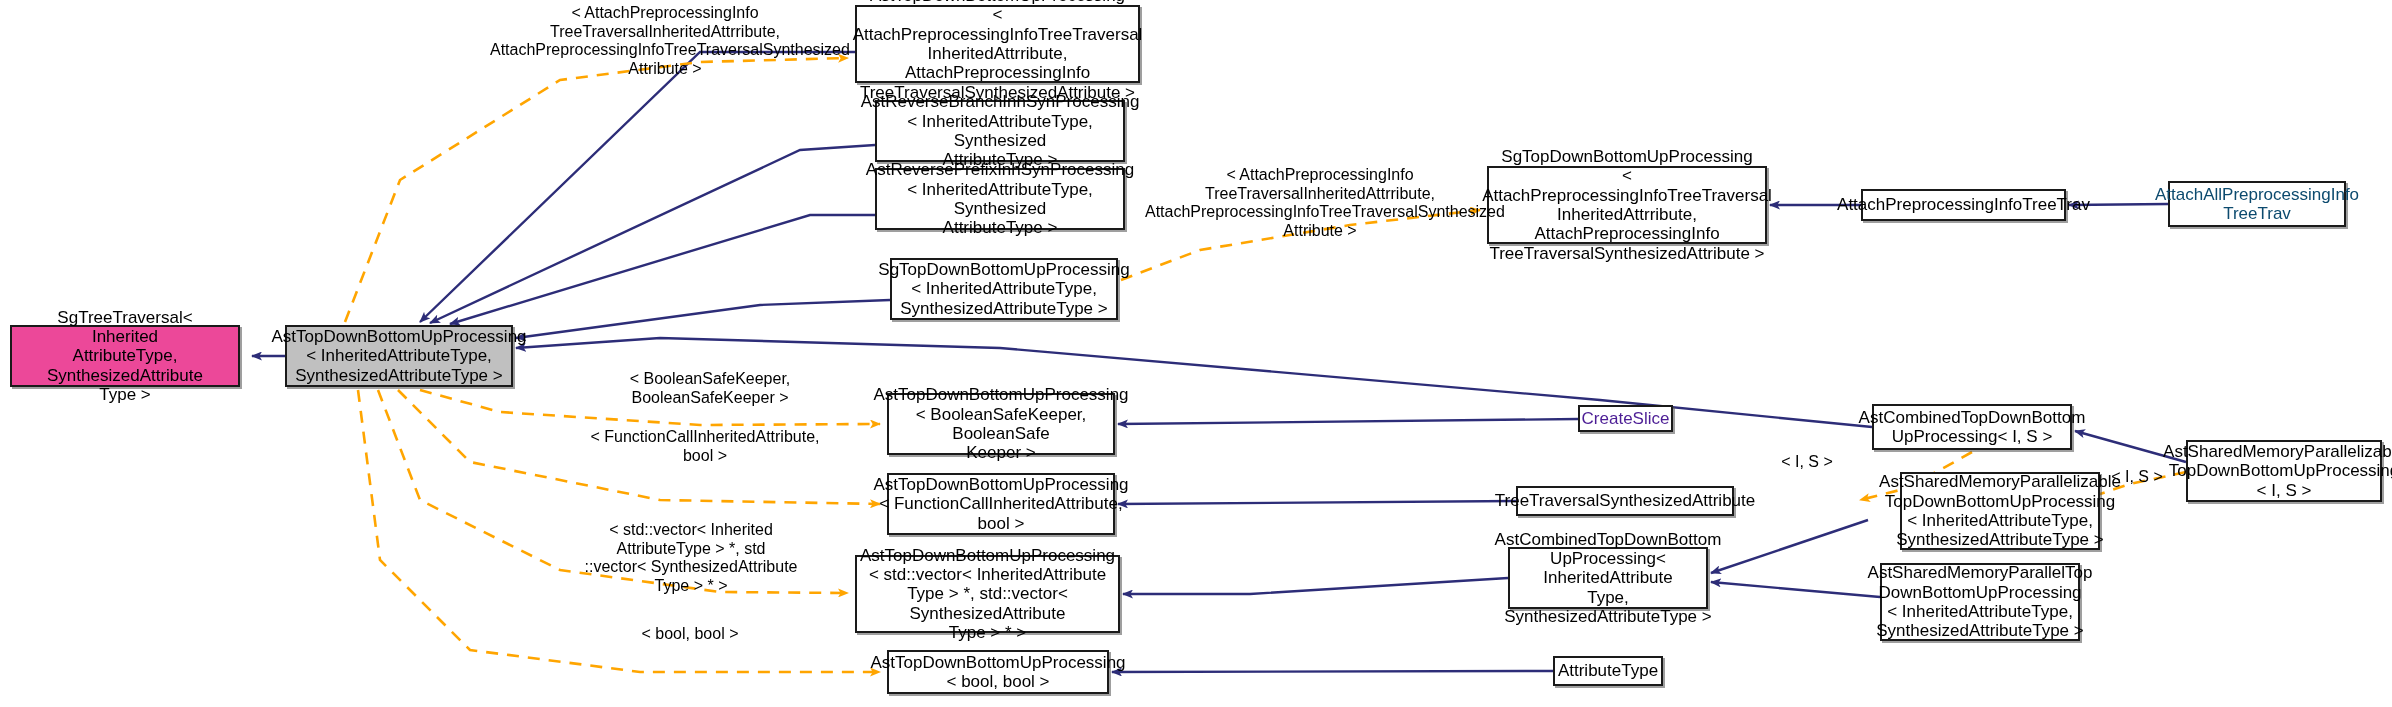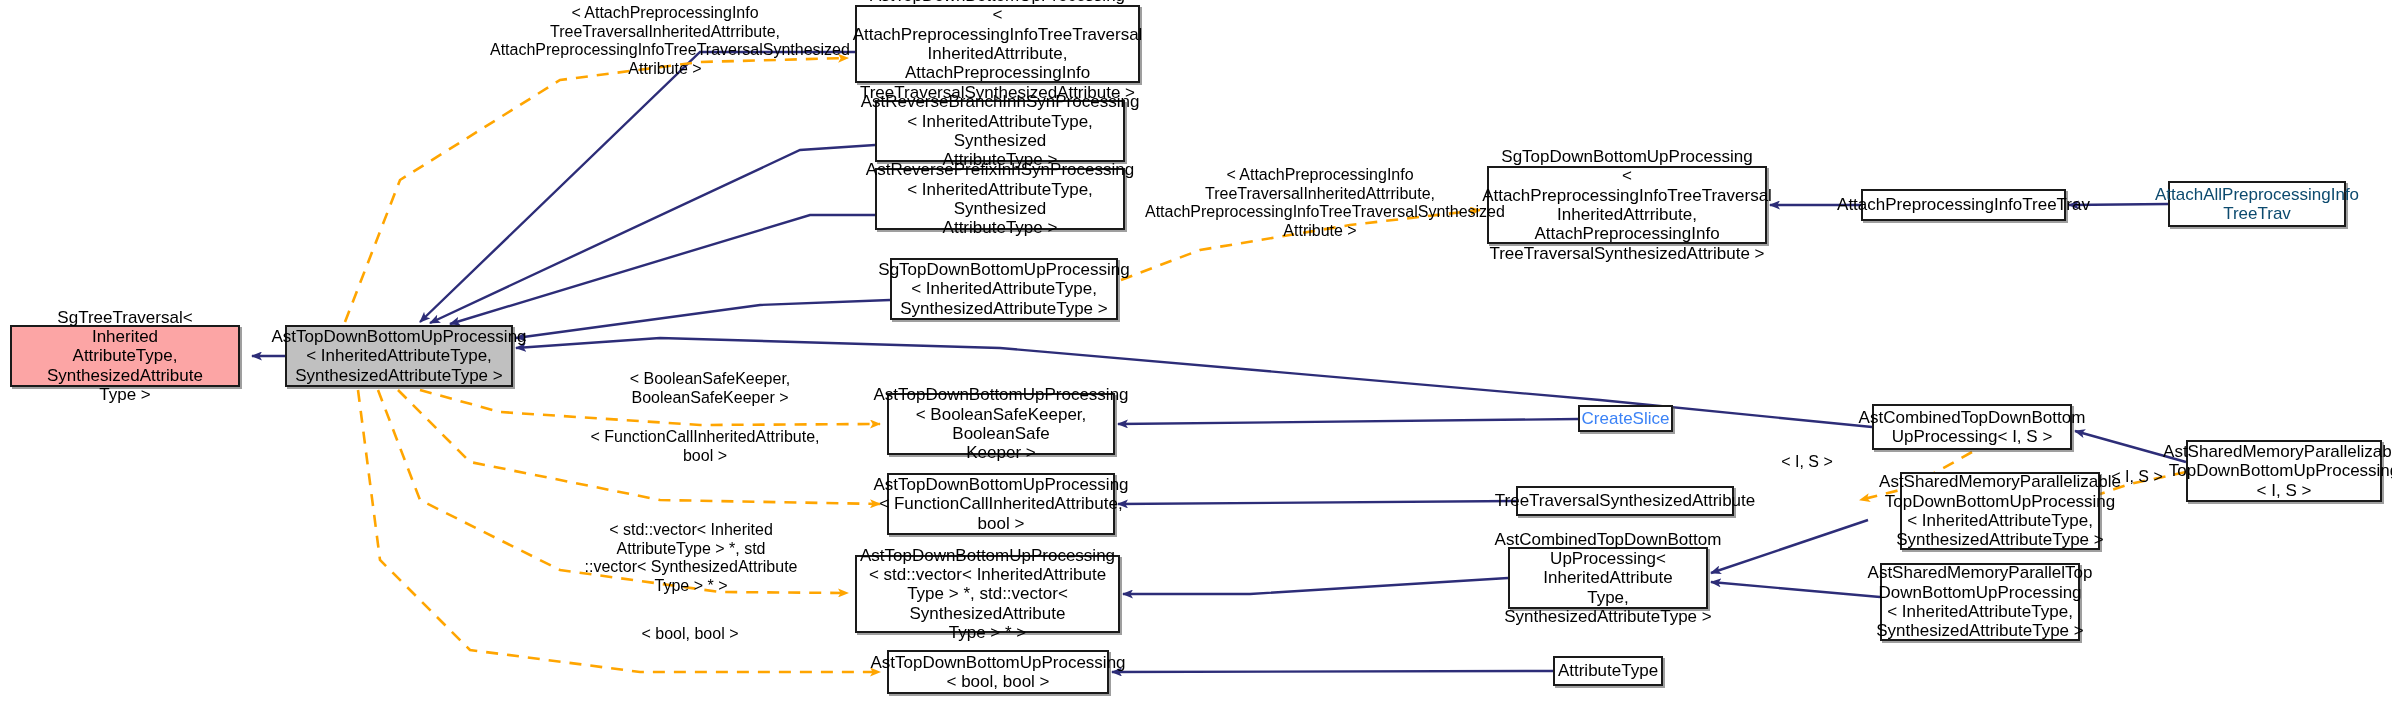--- a/index.html
+++ b/index.html
@@ -56,21 +56,21 @@
       <path d="M398,390 L470,462 L660,500 L880,504" stroke="#ffa500"></path>
       <path d="M378,390 L420,500 L560,570 L720,592 L848,593" stroke="#ffa500"></path>
       <path d="M358,390 L380,560 L470,650 L640,672 L880,672" stroke="#ffa500"></path>
       <path d="M1975,452 L1900,490 L1830,505 L1758,508 L2072,508" stroke="none"></path>
       <path d="M1972,452 L1940,470 L1900,490 L1860,500" stroke="#ffa500"></path>
       <path d="M2186,472 L2130,484 L2076,502" stroke="#ffa500"></path>
     </g>
   </svg>
 
   <div id="nodes-layer">
-      <div class="node" style="left: 10px; top: 325px; width: 230px; height: 62px; border-color: rgb(26, 26, 26); color: rgb(0, 0, 0); background: #fca5a5; align-items: center;">
+      <div class="node" style="left: 10px; top: 325px; width: 230px; height: 62px; border-color: rgb(26, 26, 26); color: rgb(0, 0, 0); background: #ec4899; align-items: center;">
         <span>SgTreeTraversal&lt; Inherited
 AttributeType, SynthesizedAttribute
 Type &gt;</span>
       </div>
       <div class="node highlight" style="left: 285px; top: 325px; width: 228px; height: 62px; border-color: rgb(26, 26, 26); color: rgb(0, 0, 0); background: rgb(192, 192, 192);">
         <span>AstTopDownBottomUpProcessing
 &lt; InheritedAttributeType,
    SynthesizedAttributeType &gt;</span>
       </div>
       <div class="node" style="left: 855px; top: 5px; width: 285px; height: 78px; border-color: rgb(26, 26, 26); color: rgb(0, 0, 0); background: rgb(255, 255, 255);">
@@ -105,21 +105,21 @@
       </div>
       <div class="node" style="left: 2168px; top: 181px; width: 178px; height: 46px; border-color: rgb(26, 26, 26); color: #0c4a6e; background: rgb(255, 255, 255);">
         <span>AttachAllPreprocessingInfo
 TreeTrav</span>
       </div>
       <div class="node" style="left: 887px; top: 393px; width: 228px; height: 62px; border-color: rgb(26, 26, 26); color: rgb(0, 0, 0); background: rgb(255, 255, 255);">
         <span>AstTopDownBottomUpProcessing
 &lt; BooleanSafeKeeper, BooleanSafe
 Keeper &gt;</span>
       </div>
-      <div class="node" style="left: 1578px; top: 405px; width: 95px; height: 27px; border-color: rgb(26, 26, 26); color: #3b82f6; background: rgb(255, 255, 255);">
+      <div class="node" style="left: 1578px; top: 405px; width: 95px; height: 27px; border-color: rgb(26, 26, 26); color: #4c1d95; background: rgb(255, 255, 255);">
         <span>CreateSlice</span>
       </div>
       <div class="node" style="left: 887px; top: 473px; width: 228px; height: 62px; border-color: rgb(26, 26, 26); color: rgb(0, 0, 0); background: rgb(255, 255, 255);">
         <span>AstTopDownBottomUpProcessing
 &lt; FunctionCallInheritedAttribute,
    bool &gt;</span>
       </div>
       <div class="node" style="left: 1516px; top: 486px; width: 218px; height: 30px; border-color: rgb(26, 26, 26); color: rgb(0, 0, 0); background: rgb(255, 255, 255);">
         <span>TreeTraversalSynthesizedAttribute</span>
       </div>

